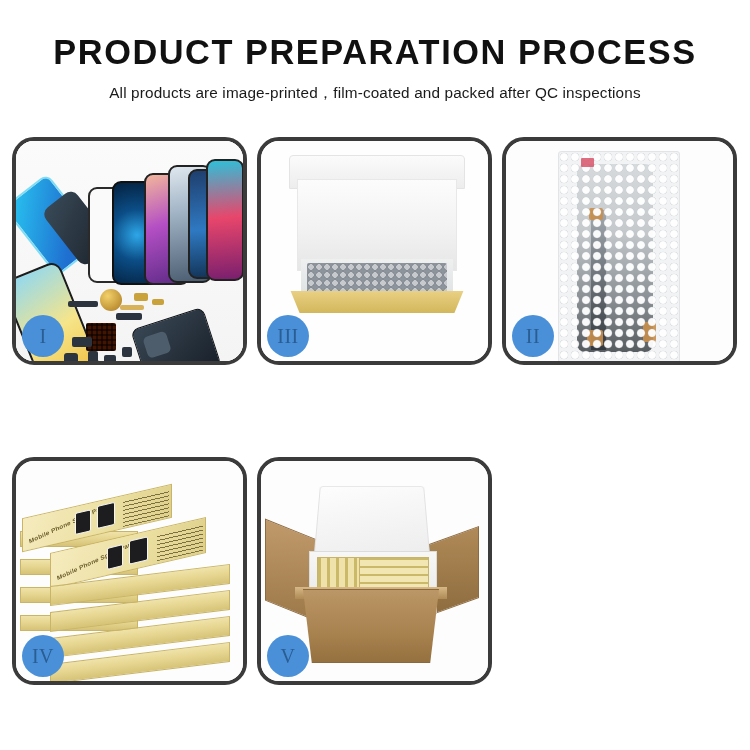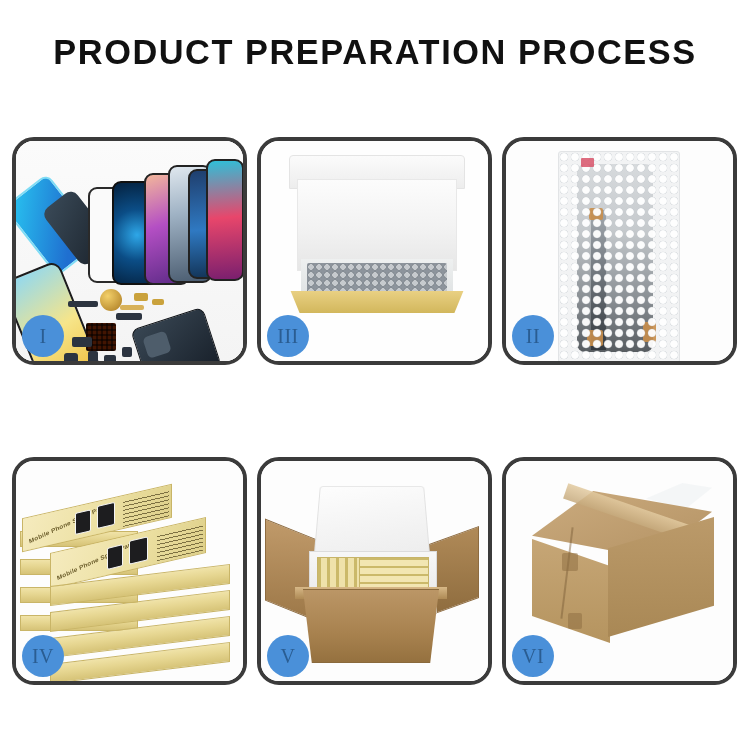--- a/index.html
+++ b/index.html
@@ -283,20 +283,21 @@
     clip-path: polygon(0% 60%, 55% 0%, 100% 18%, 60% 100%);
   }
 </style>
 </head>
 <body>
 
 <div class="page">
 
   <div class="header">
     <div class="title">PRODUCT PREPARATION PROCESS</div>
+    <div class="subtitle">All products are image-printed，film-coated and packed after QC inspections</div>
   </div>
 
   <div class="grid">
 
     <div class="panel">
       <div class="stage">
         <div class="p1bg"></div>
         <div class="ph p-a"></div>
         <div class="ph p-b"></div>
         <div class="ph p-c"></div>
@@ -392,28 +393,15 @@
         <div class="v-lid"></div>
         <div class="v-foamlip"></div>
         <div class="v-contents"></div>
         <div class="v-contents2"></div>
         <div class="v-rim"></div>
         <div class="v-front"></div>
         <div class="badge dark">V</div>
       </div>
     </div>
 
-    <div class="panel">
-      <div class="stage">
-        <div class="c-wrap"></div>
-        <div class="c-top"></div>
-        <div class="c-tape"></div>
-        <div class="c-left"></div>
-        <div class="c-right"></div>
-        <div class="c-seam" style="left:60px;top:66px;width:2px;height:92px;transform:rotate(7deg);"></div>
-        <div class="c-tab" style="left:56px;top:92px;width:16px;height:18px;"></div>
-        <div class="c-tab" style="left:62px;top:152px;width:14px;height:16px;"></div>
-        <div class="badge dark">VI</div>
-      </div>
-    </div>
 
   </div>
 </div>
 
 </body></html>

